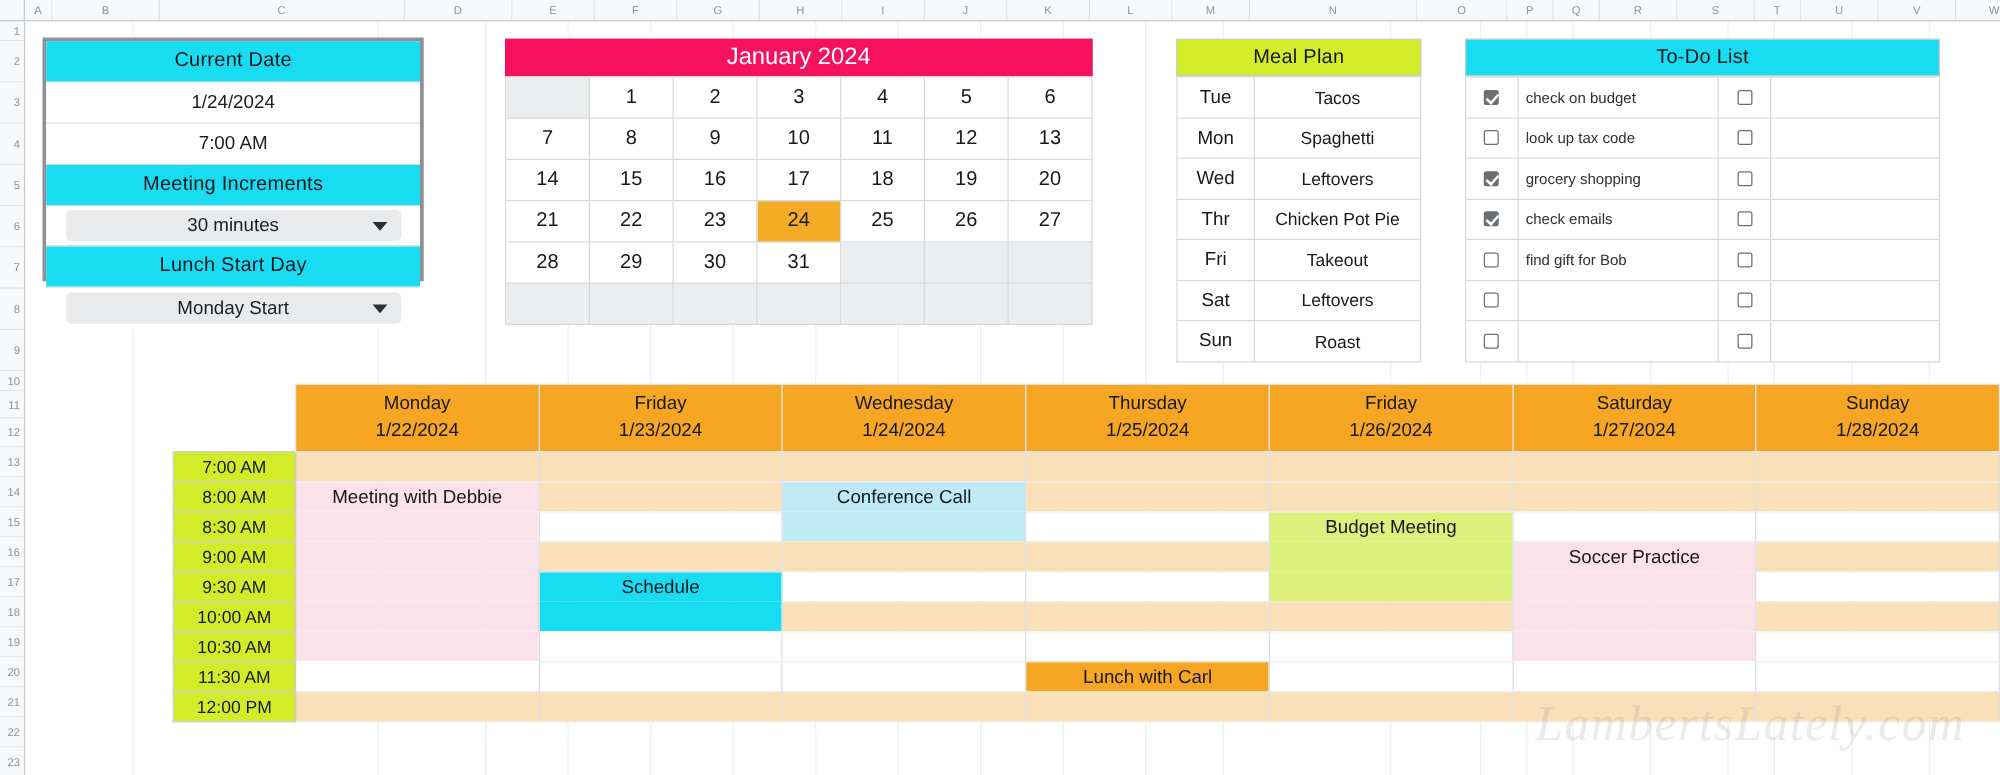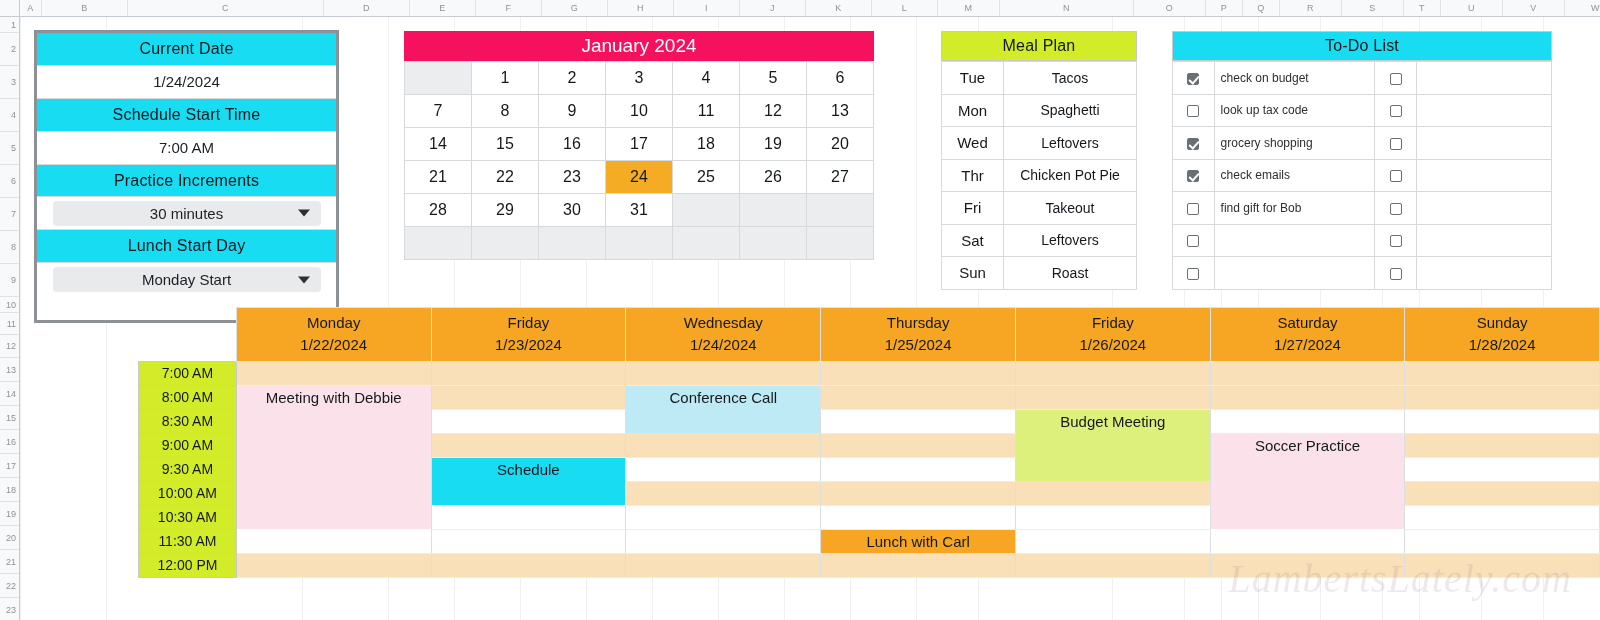--- a/index.html
+++ b/index.html
@@ -52,21 +52,21 @@
 
   
   .panel { position: absolute; z-index: 5; }
   .hdr {
     display:flex; align-items:center; justify-content:center;
     font-weight: 400; color:#13181c; letter-spacing:.2px;
   }
 
   
   #settings {
-    left: 14px; top: 13px; width: 305px; height: 293px;
+    left: 14px; top: 13px; width: 305px; height: 195px;
     border: 3px solid #8d9196; background:#fff;
   }
   #settings .row { height: 32.9px; border-bottom: 1px solid #d7dadd;
       display:flex; align-items:center; justify-content:center; }
   #settings .row:last-child { border-bottom:none; }
   #settings .lbl { background:#18dcf2; font-size:16px; }
   #settings .val { background:#fff; font-size:15px; color:#1b2024; }
   #settings .dd {
     background:#fff; position:relative;
   }
@@ -232,23 +232,22 @@
         <div class="v" style="left: 1300px;"></div>
         <div class="v" style="left: 1362px;"></div>
         <div class="v" style="left: 1399px;"></div>
         <div class="v" style="left: 1461px;"></div>
         <div class="v" style="left: 1523px;"></div>
       </div>
 
     <div class="panel" id="settings">
       <div class="row lbl hdr">Current Date</div>
       <div class="row val">1/24/2024</div>
-      <div class="row lbl hdr">Schedule Start Time</div>
       <div class="row val">7:00 AM</div>
-      <div class="row lbl hdr">Practice Increments</div>
+      <div class="row lbl hdr">Meeting Increments</div>
       <div class="row dd">
         <div class="pill">
           <span>30 minutes</span>
           <span class="caret"></span>
         </div>
       </div>
       <div class="row lbl hdr">Lunch Start Day</div>
       <div class="row dd">
         <div class="pill">
           <span>Monday Start</span>

